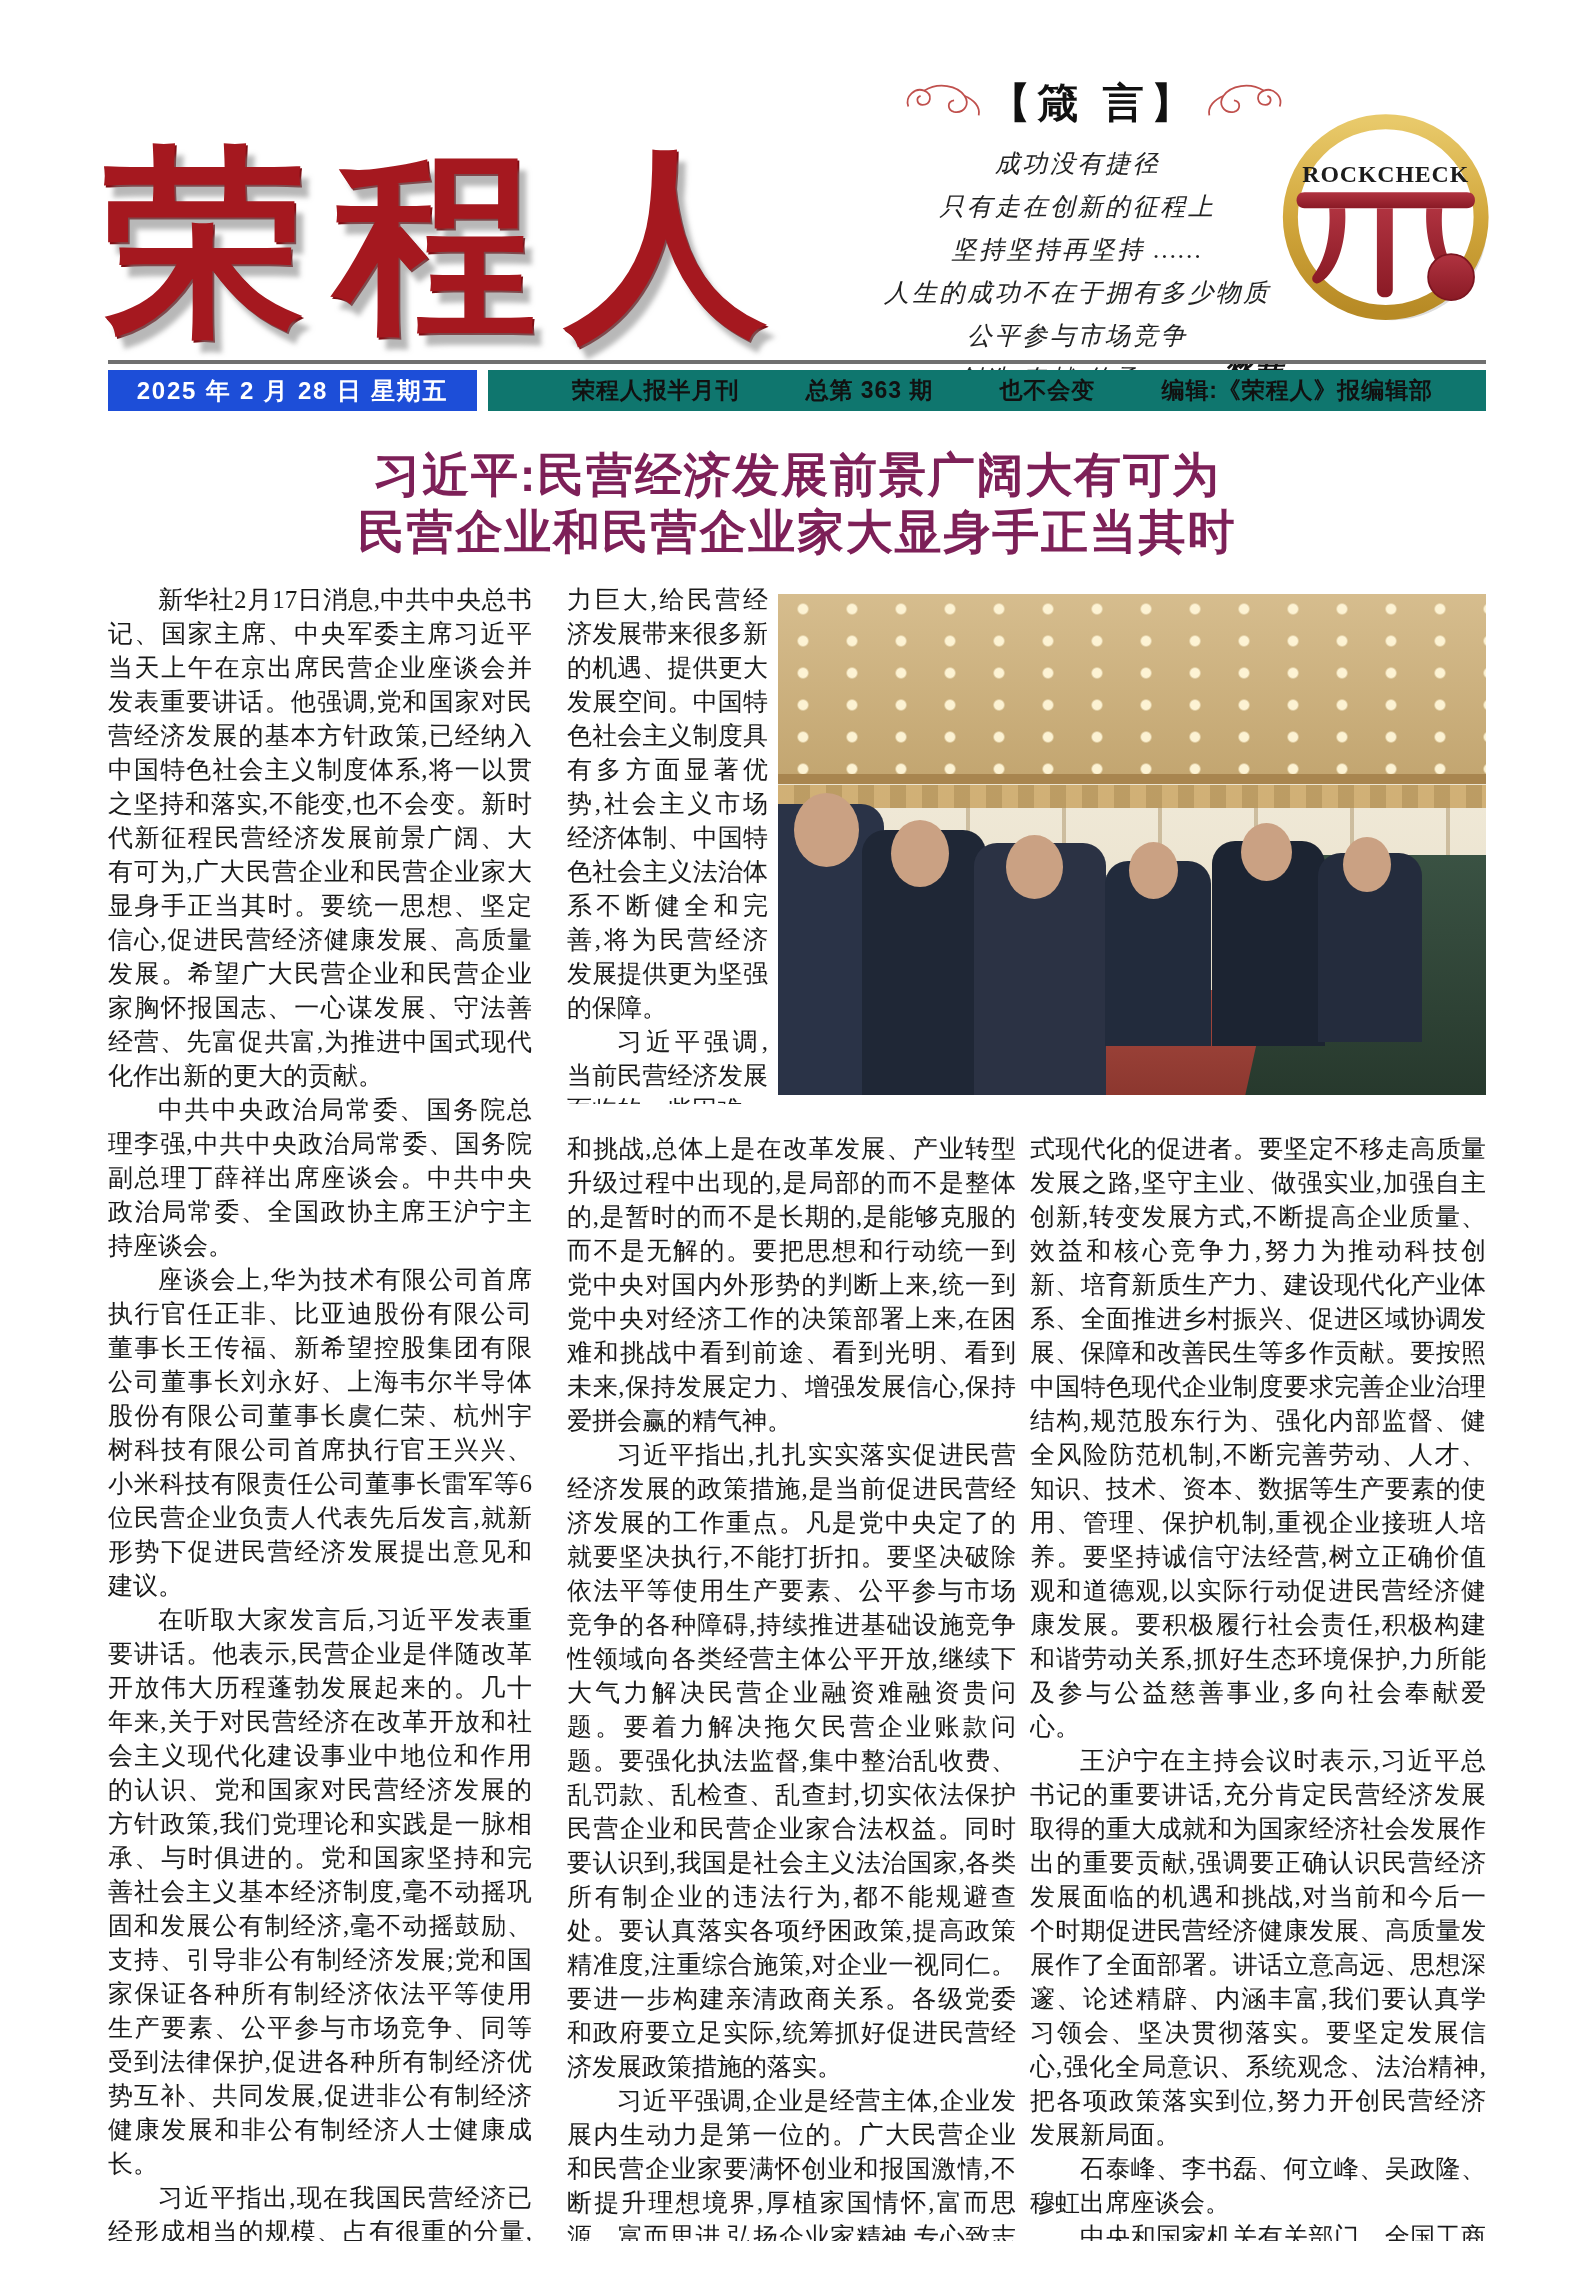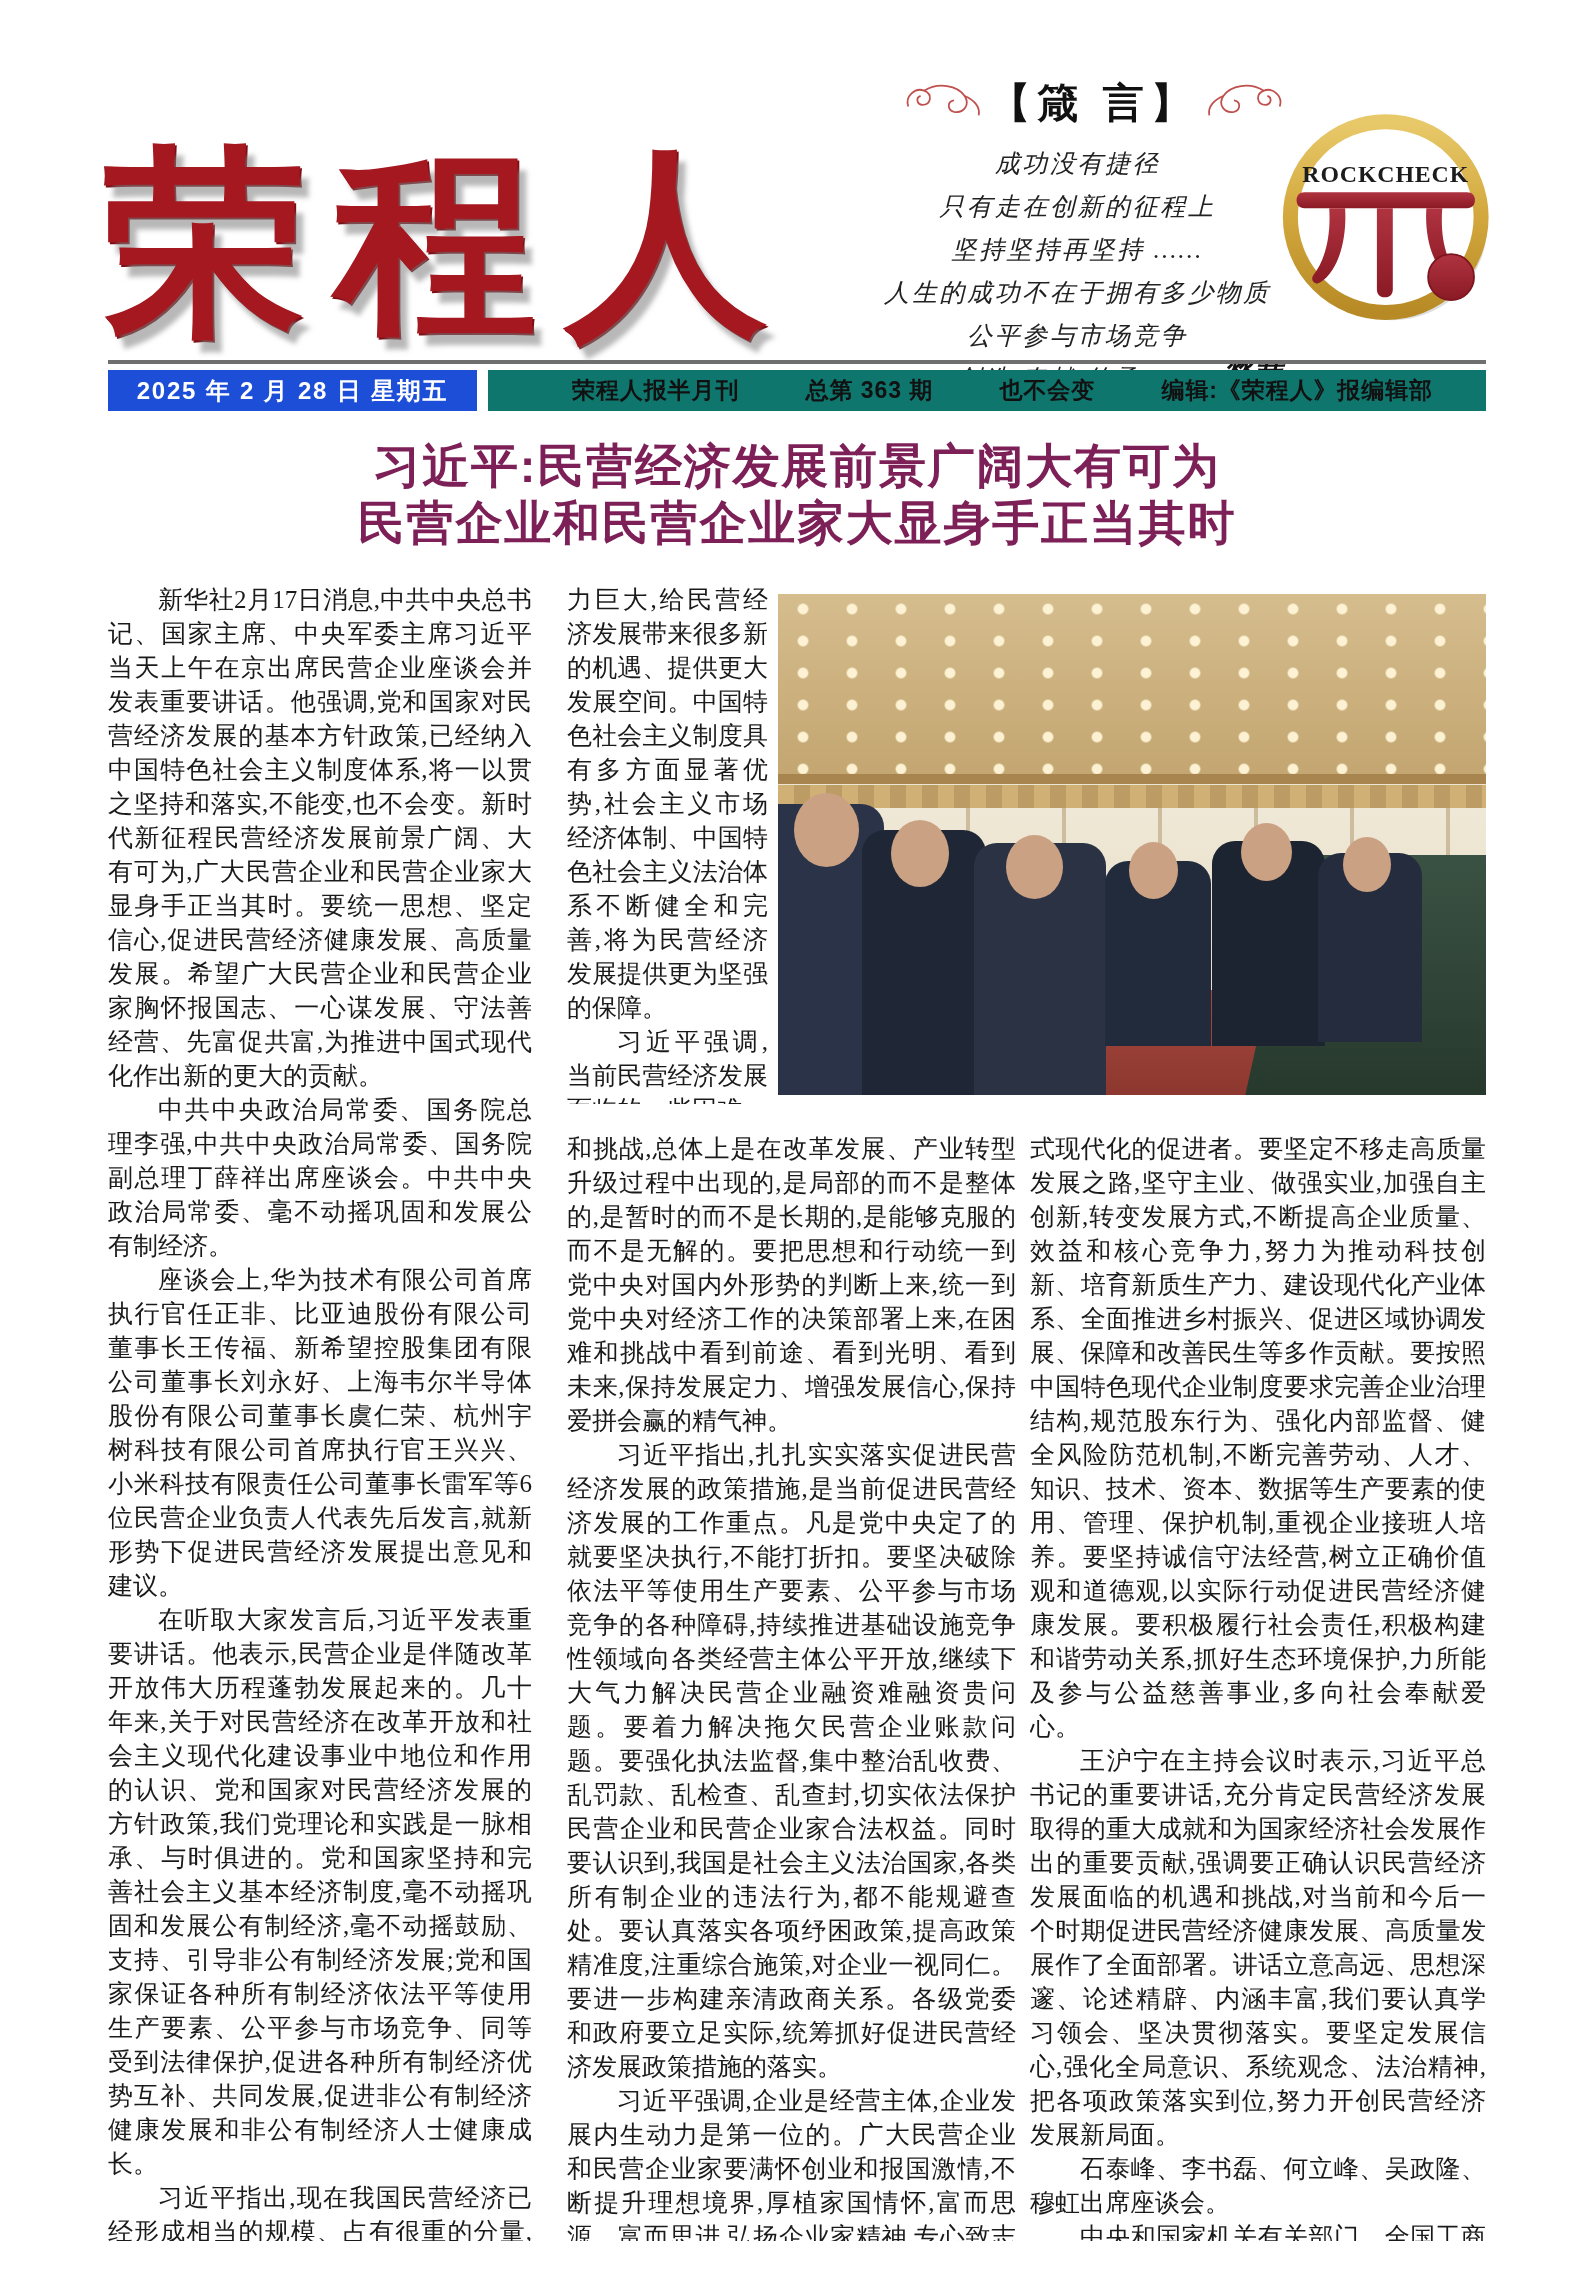--- a/index.html
+++ b/index.html
@@ -38,21 +38,21 @@
     display:flex;align-items:center;justify-content:center;letter-spacing:1.8px;
   }
   .date-bar-gray{
     position:absolute;left:488px;top:370px;width:998px;height:41px;background:#0f766e;
     color:#111;font-family:"Liberation Sans",sans-serif;font-weight:bold;font-size:23px;
     display:flex;align-items:center;justify-content:space-between;
     padding:0 53px 0 84px;box-sizing:border-box;letter-spacing:0.9px;
   }
   
   .headline{
-    position:absolute;left:108px;top:437px;width:1378px;text-align:center;
+    position:absolute;left:108px;top:446px;width:1378px;text-align:center;
     font-family:"Liberation Sans","DejaVu Sans",sans-serif;font-weight:bold;
     font-size:47px;line-height:57px;color:#7d2058;letter-spacing:1.8px;
   }
   
   .col{position:absolute;font-size:25px;line-height:34px;text-align:justify;overflow:hidden;}
   .col p{margin:0;text-indent:2em;}
   .col p.no-indent{text-indent:0;}
   .col1{left:108px;top:583px;width:424px;height:1658px;}
   .col2-top{left:567px;top:583px;width:201px;height:521px;}
   .col2-bottom{left:567px;top:1132px;width:449px;height:1109px;}
@@ -169,21 +169,21 @@
   <span>编辑:《荣程人》报编辑部</span>
 </div>
 
 <div class="headline">
   <div>习近平:民营经济发展前景广阔大有可为</div>
   <div>民营企业和民营企业家大显身手正当其时</div>
 </div>
 
 <div class="col col1">
     <p class="para">新华社2月17日消息,中共中央总书记、国家主席、中央军委主席习近平当天上午在京出席民营企业座谈会并发表重要讲话。他强调,党和国家对民营经济发展的基本方针政策,已经纳入中国特色社会主义制度体系,将一以贯之坚持和落实,不能变,也不会变。新时代新征程民营经济发展前景广阔、大有可为,广大民营企业和民营企业家大显身手正当其时。要统一思想、坚定信心,促进民营经济健康发展、高质量发展。希望广大民营企业和民营企业家胸怀报国志、一心谋发展、守法善经营、先富促共富,为推进中国式现代化作出新的更大的贡献。</p>
-    <p class="para">中共中央政治局常委、国务院总理李强,中共中央政治局常委、国务院副总理丁薛祥出席座谈会。中共中央政治局常委、毫不动摇巩固和发展公有制经济。</p>
+    <p class="para">中共中央政治局常委、国务院总理李强,中共中央政治局常委、国务院副总理丁薛祥出席座谈会。中共中央政治局常委、全国政协主席王沪宁主持座谈会。</p>
     <p class="para">座谈会上,华为技术有限公司首席执行官任正非、比亚迪股份有限公司董事长王传福、新希望控股集团有限公司董事长刘永好、上海韦尔半导体股份有限公司董事长虞仁荣、杭州宇树科技有限公司首席执行官王兴兴、小米科技有限责任公司董事长雷军等6位民营企业负责人代表先后发言,就新形势下促进民营经济发展提出意见和建议。</p>
     <p class="para">在听取大家发言后,习近平发表重要讲话。他表示,民营企业是伴随改革开放伟大历程蓬勃发展起来的。几十年来,关于对民营经济在改革开放和社会主义现代化建设事业中地位和作用的认识、党和国家对民营经济发展的方针政策,我们党理论和实践是一脉相承、与时俱进的。党和国家坚持和完善社会主义基本经济制度,毫不动摇巩固和发展公有制经济,毫不动摇鼓励、支持、引导非公有制经济发展;党和国家保证各种所有制经济依法平等使用生产要素、公平参与市场竞争、同等受到法律保护,促进各种所有制经济优势互补、共同发展,促进非公有制经济健康发展和非公有制经济人士健康成长。</p>
     <p class="para">习近平指出,现在我国民营经济已经形成相当的规模、占有很重的分量,推动民营经济高质量发展具备坚实基础。新时代新征程,我国社会生产力将不断跃升,人民生活水平将稳步提高,改革开放将进一步全面深化,特别是教育科技事业快速发展,人才队伍和劳动力资源数量庞大、素质优良,产业体系和基础设施体系配套完善,14亿多人口的超大规模市场潜</p>
   </div>
 <div class="col col2-top">
     <p class="para no-indent">力巨大,给民营经济发展带来很多新的机遇、提供更大发展空间。中国特色社会主义制度具有多方面显著优势,社会主义市场经济体制、中国特色社会主义法治体系不断健全和完善,将为民营经济发展提供更为坚强的保障。</p>
     <p class="para">习近平强调,当前民营经济发展面临的一些困难</p>
   </div>
 <div class="col col2-bottom">
     <p class="para no-indent">和挑战,总体上是在改革发展、产业转型升级过程中出现的,是局部的而不是整体的,是暂时的而不是长期的,是能够克服的而不是无解的。要把思想和行动统一到党中央对国内外形势的判断上来,统一到党中央对经济工作的决策部署上来,在困难和挑战中看到前途、看到光明、看到未来,保持发展定力、增强发展信心,保持爱拼会赢的精气神。</p>

